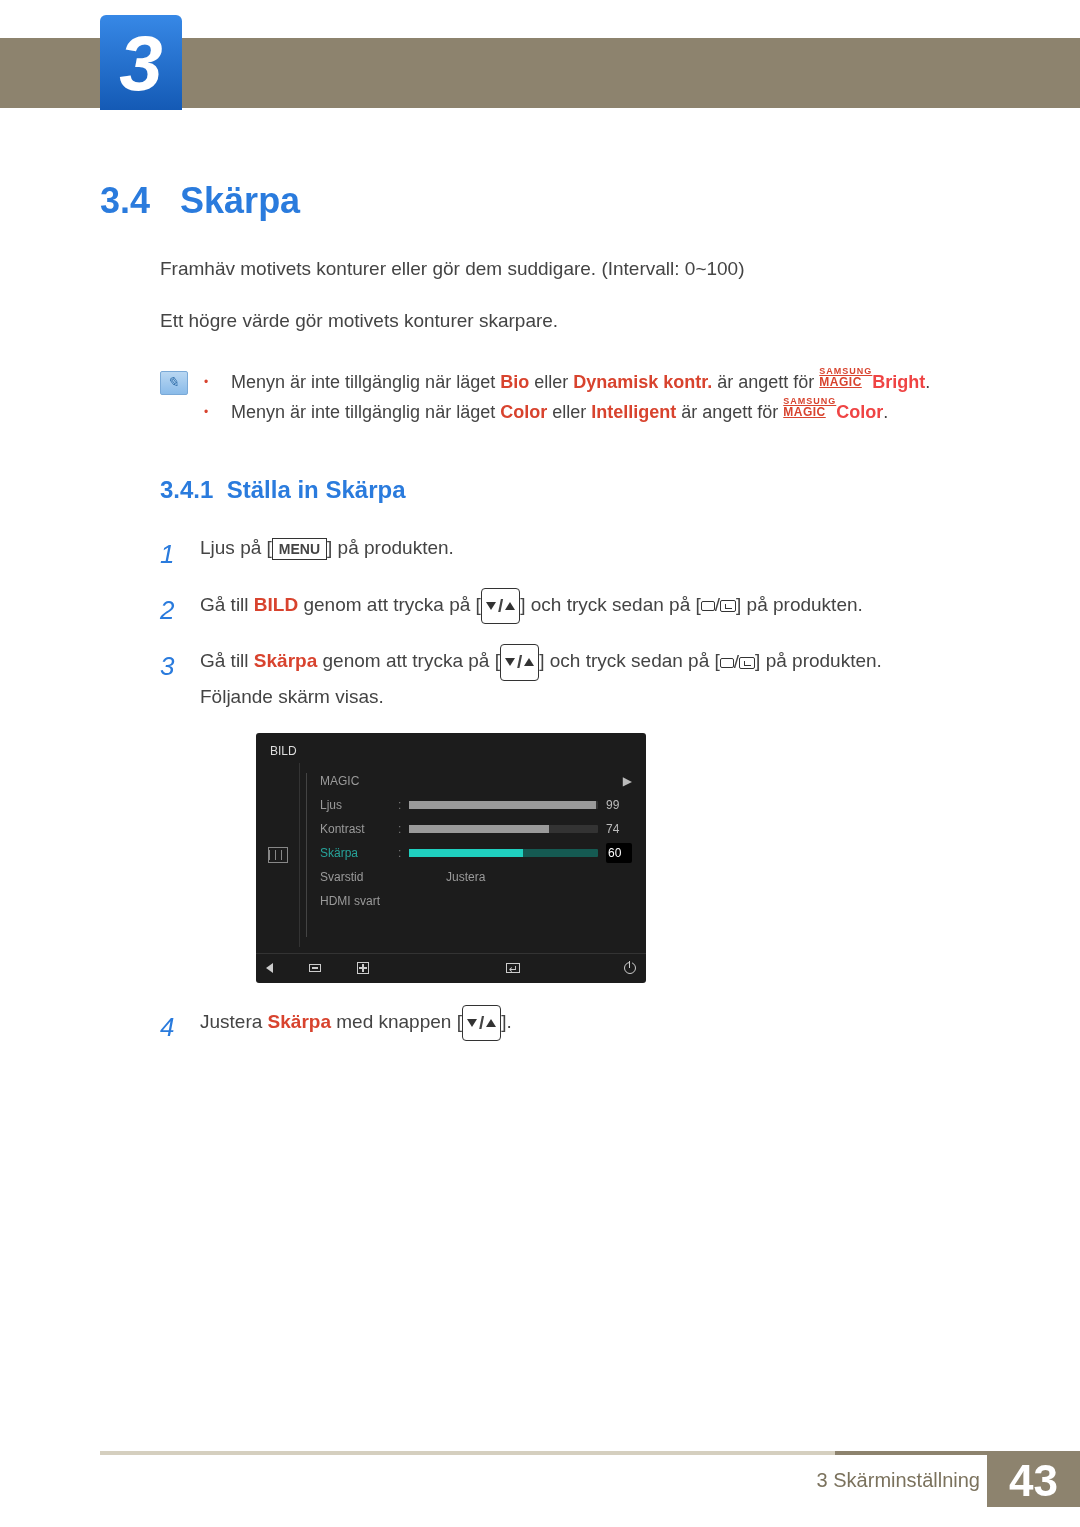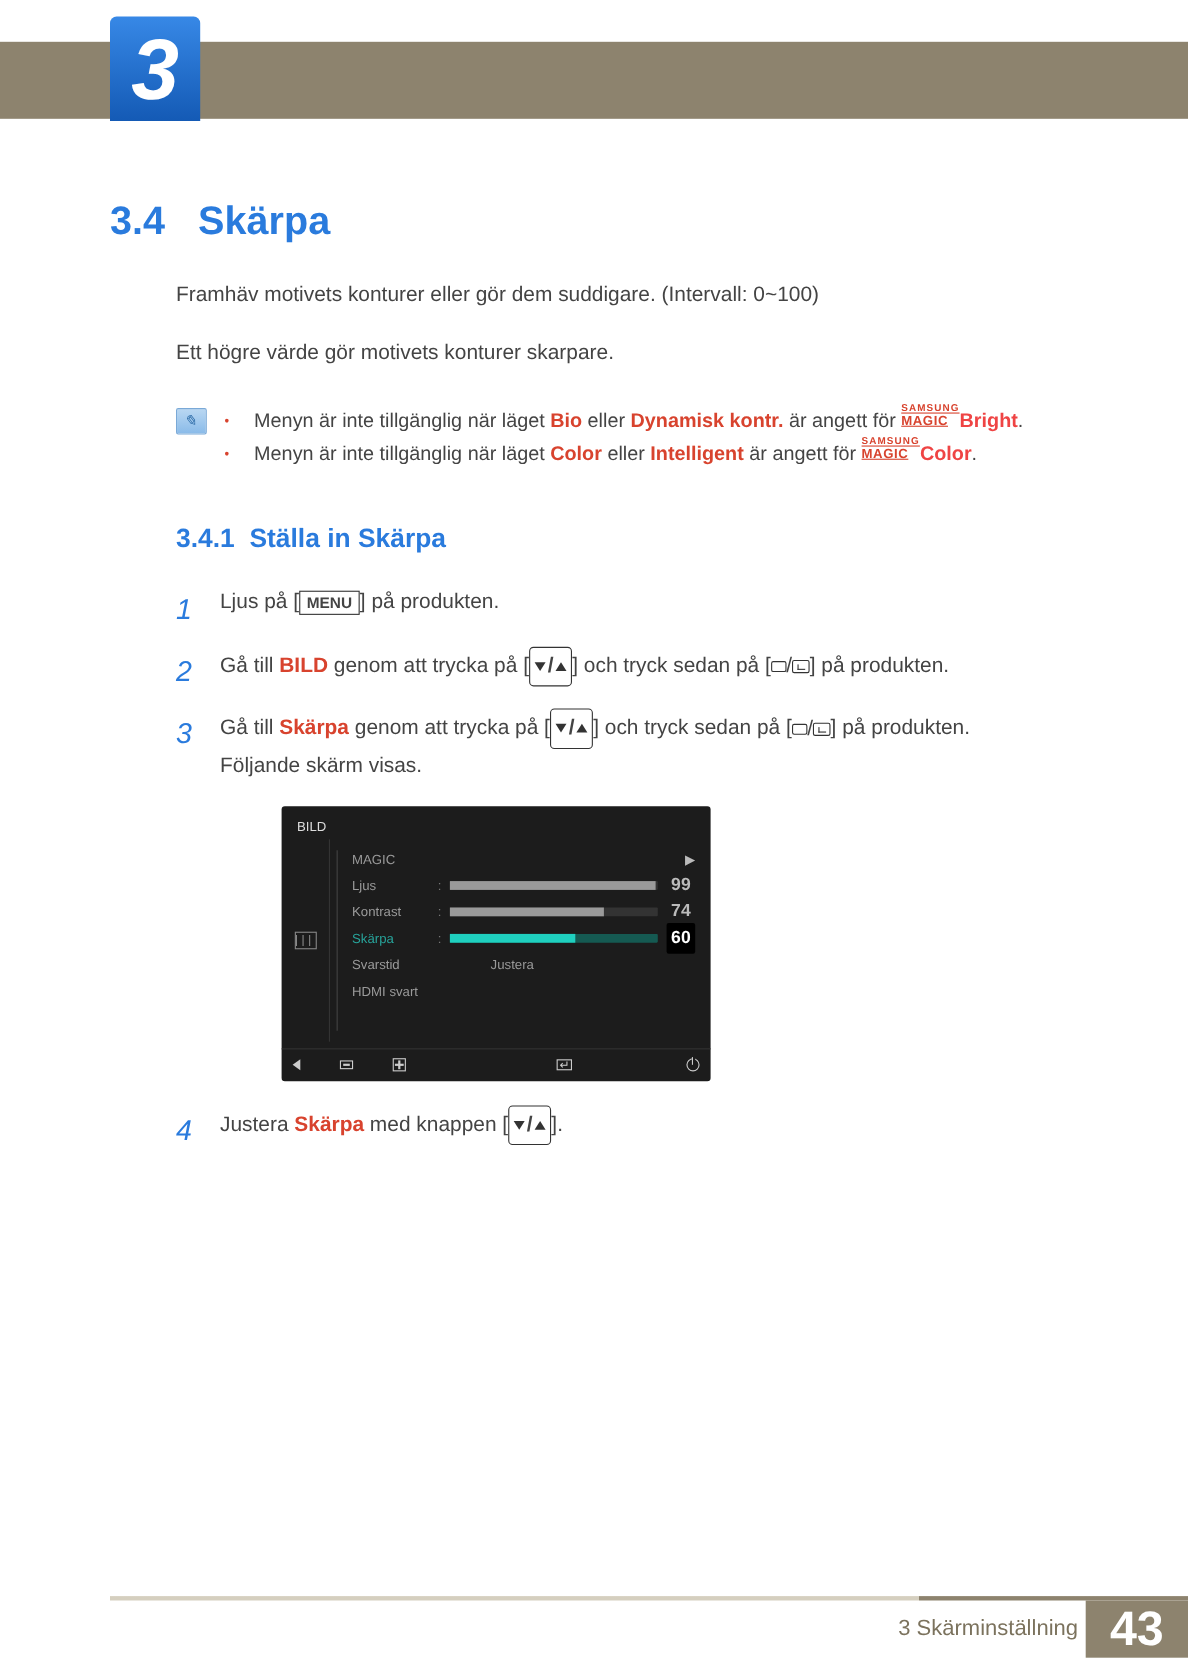--- a/index.html
+++ b/index.html
@@ -52,21 +52,21 @@
   .osd-rail::before { content:""; position:absolute; left:6px; top:10px; bottom:10px; width:1px; background:#444; }
   .osd-rows { flex:1; padding:6px 14px 0 6px; }
   .osd-row { display:flex; align-items:center; height:24px; gap:8px; }
   .osd-row .lbl { width:70px; color:#9a9a9a; }
   .osd-row.selected .lbl { color:#27a39a; }
   .osd-row .colon { color:#777; }
   .osd-row .bar { flex:1; height:8px; background:#333; position:relative; border-radius:1px; }
   .osd-row .bar .fill { position:absolute; left:0; top:0; bottom:0; background:#9a9a9a; }
   .osd-row.selected .bar { background:#155a52; }
   .osd-row.selected .bar .fill { background:#1fd0bf; }
-  .osd-row .val { width:26px; text-align:center; color:#bbb; font-size:16px;font-weight:bold; }
+  .osd-row .val { width:26px; text-align:left; color:#bbb; font-size:12px; }
   .osd-row.selected .val { background:#000000; color:#fff; padding:0 2px; border-radius:2px; }
   .osd-row .txt { color:#9a9a9a; }
   .osd-caret { color:#bbb; margin-left:auto; }
   .osd-bottom { position:absolute; bottom:0; left:0; right:0; height:30px; border-top:1px solid #333; display:flex; align-items:center; padding:0 10px; gap:36px; color:#ccc; }
   .osd-ico { display:inline-flex; gap:3px; align-items:center; }
   .osd-sep-tri { width:0;height:0;border-top:5px solid transparent;border-bottom:5px solid transparent;border-right:7px solid #ccc; }
   .osd-plus { width:12px;height:12px;border:1px solid #ccc; position:relative;}
   .osd-plus::before{content:"";position:absolute;left:4px;top:1px;width:2px;height:8px;background:#ccc;}
   .osd-plus::after{content:"";position:absolute;left:1px;top:4px;width:8px;height:2px;background:#ccc;}
   .osd-minus { width:12px;height:8px;border:1px solid #ccc; position:relative;}

